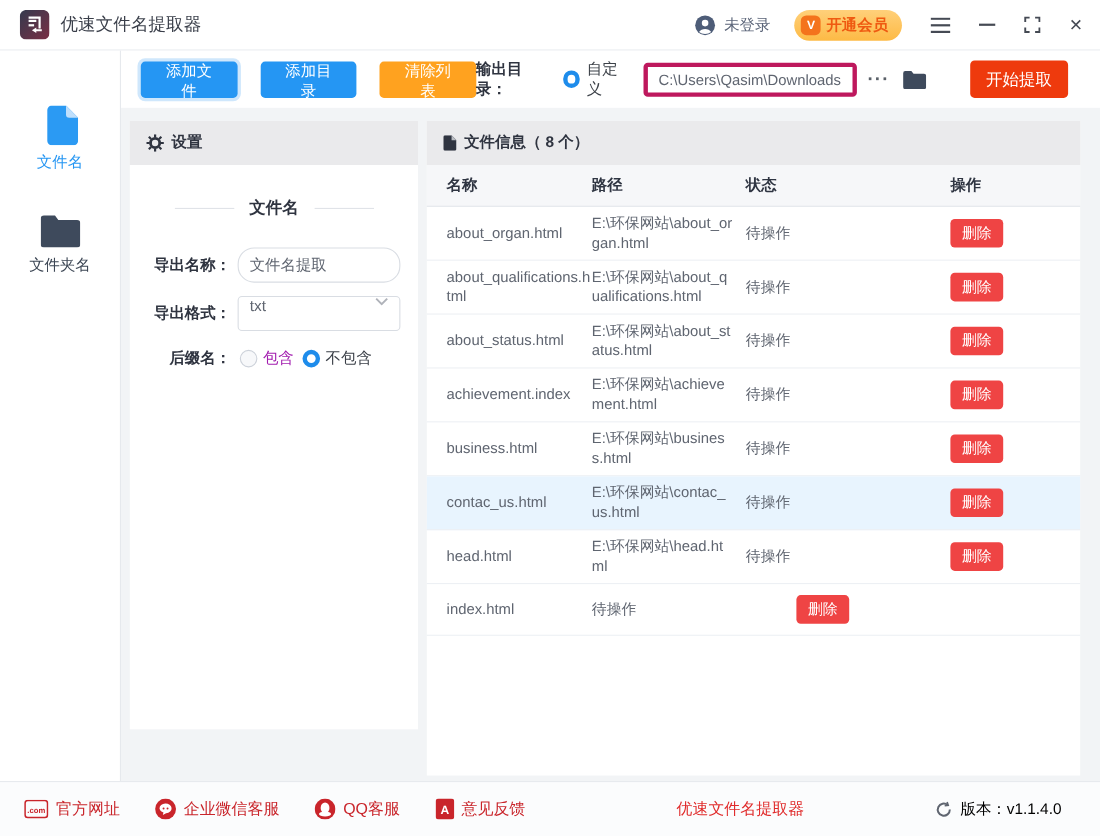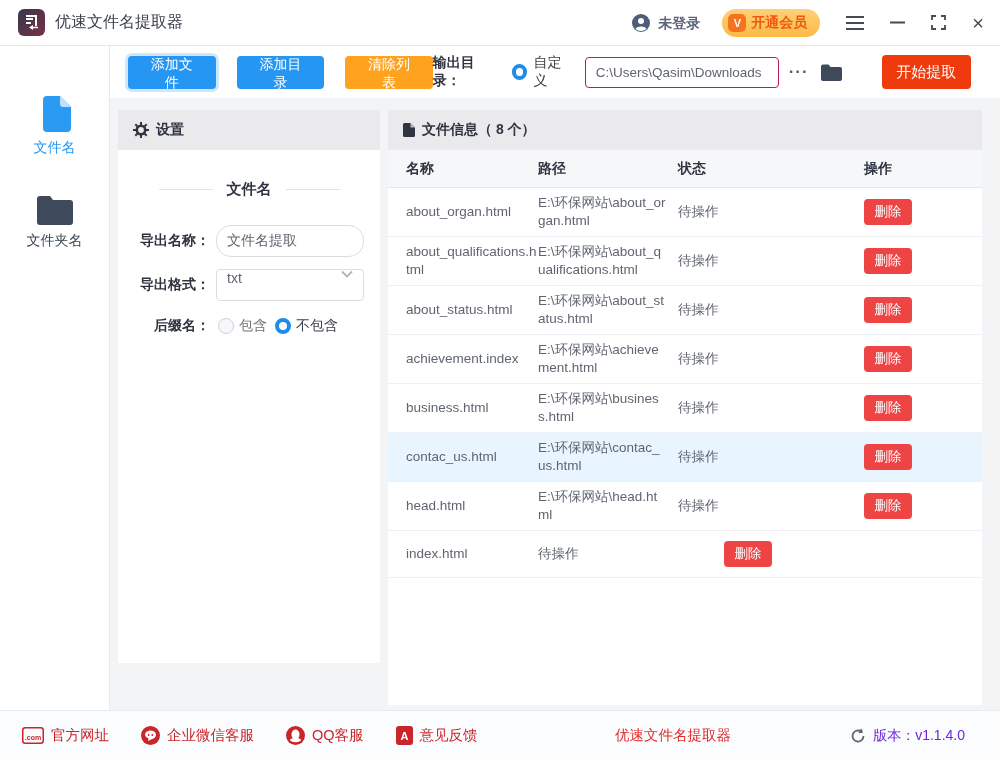--- a/index.html
+++ b/index.html
@@ -10,21 +10,21 @@
   }
   
   .titlebar {
     position:absolute; left:0; top:0; width:1000px; height:46px;
     background:#ffffff; border-bottom:1px solid #e6e9ed;
     display:flex; align-items:center; padding:0 16px;
   }
   .app-icon { width:27px; height:27px; margin-left:2px; }
   .app-title { font-size:16px; color:#3a3f4a; margin-left:10px; }
   .tb-right { margin-left:auto; display:flex; align-items:center; }
-  .login-group { display:flex; align-items:flex-end; cursor:pointer;font-weight:bold; }
+  .login-group { display:flex; align-items:center; cursor:pointer; }
   .login-text { font-size:14px; color:#5a6478; margin-left:7px; }
   .vip-pill {
     margin-left:22px; height:28px; padding:0 13px 0 6px; border-radius:14px;
     background:linear-gradient(180deg,#ffd07a,#fdba45);
     display:flex; align-items:center; cursor:pointer;
   }
   .vip-badge {
     width:18px; height:18px; border-radius:5px; background:#f4731c;
     color:#ffffff; font-size:11px; font-weight:bold; line-height:18px;
     text-align:center; margin-right:5px;
@@ -55,21 +55,21 @@
   .btn-orange { background:#ffa21f; }
   .btn-focus { box-shadow:0 0 0 3px #cfe7fc; }
   .toolbar .btn + .btn { margin-left:21px; }
   .out-group { margin-left:auto; display:flex; align-items:center; }
   .out-label { font-size:14px; font-weight:bold; color:#2f3440; }
   .radio { width:16px; height:16px; border-radius:50%; display:inline-block; cursor:pointer; }
   .radio.sel { border:4.5px solid #1e8ceb; background:#ffffff; }
   .radio.unsel { border:1px solid #cdd2da; background:#f7f8fa; }
   .out-custom { font-size:14px; color:#3c4148; margin:0 10px 0 6px; }
   .path-input {
-    width:194px; height:31px; border:1px solid #be185d; border-radius:4px;
+    width:194px; height:31px; border:4px solid #be185d; border-radius:4px;
     padding:0 10px; font-size:13.5px; color:#5f6570; font-family:inherit; background:#fff;
   }
   .more-dots { font-size:17px; font-weight:bold; color:#5a6068; letter-spacing:1px;
     margin:0 12px 0 10px; cursor:pointer; }
   .folder-btn { cursor:pointer; display:flex; }
   .btn-start { background:#ee3a0d; height:34px; width:91px; padding:0; font-size:15px; margin-left:40px; }
   
   .panel { position:absolute; background:#ffffff; }
   .settings-panel { left:118px; top:110px; width:262px; height:553px; }
   .table-panel { left:388px; top:110px; width:594px; height:595px; }
@@ -91,21 +91,21 @@
   }
   .select-box {
     width:148px; height:32px; border:1px solid #d9dde3; border-radius:4px;
     margin-left:6px; padding:0 10px; font-size:14px; color:#5f6570;
     display:flex; justify-content:space-between; cursor:pointer; background:#fff;
   }
   .radio-row { margin-top:16px; }
   .radio-opt { display:flex; align-items:center; margin-left:8px; cursor:pointer; }
   .radio-opt .opt-label { font-size:14px; margin-left:5px; }
   .opt-label.sel { color:#3a3f47; }
-  .opt-label.unsel { color:#737373; }
+  .opt-label.unsel { color:#a21caf; }
   
   .col-header {
     height:38px; background:#f6f7f9; border-bottom:1px solid #e3e6eb;
     display:flex; align-items:center; font-size:14px; font-weight:bold; color:#2f3542;
   }
   .c-name { width:150px; padding-left:18px; }
   .c-path { width:140px; padding-right:12px; }
   .c-status { width:130px; }
   .c-action { width:174px; }
   .c-action .hdr-pad { padding-left:56px; display:block; }
@@ -121,21 +121,21 @@
   }
   
   .footer {
     position:absolute; left:0; top:710px; width:1000px; height:50px;
     background:#fbfcfd; border-top:1px solid #e7eaee;
     display:flex; align-items:center; padding-left:22px;
   }
   .f-link { display:flex; align-items:center; cursor:pointer; margin-right:32px; }
   .f-link .f-text { font-size:14.5px; color:#c9252b; margin-left:7px; }
   .center-link { position:absolute; left:615px; font-size:14.5px; color:#e02b2b; cursor:pointer; }
-  .version-group { position:absolute; right:35px; display:flex; align-items:center; color:#6d28d9;justify-content:space-between; }
+  .version-group { position:absolute; right:35px; display:flex; align-items:center; color:#000000;justify-content:space-between; }
   .version-text { font-size:14px; margin-left:7px; }
 </style>
 </head>
 <body>
 
 <div class="titlebar">
   <svg class="app-icon" viewBox="0 0 27 27">
     <defs>
         <linearGradient id="lg" x1="0" y1="0" x2="1" y2="1">
       <stop offset="0" stop-color="#343a4e"></stop>

